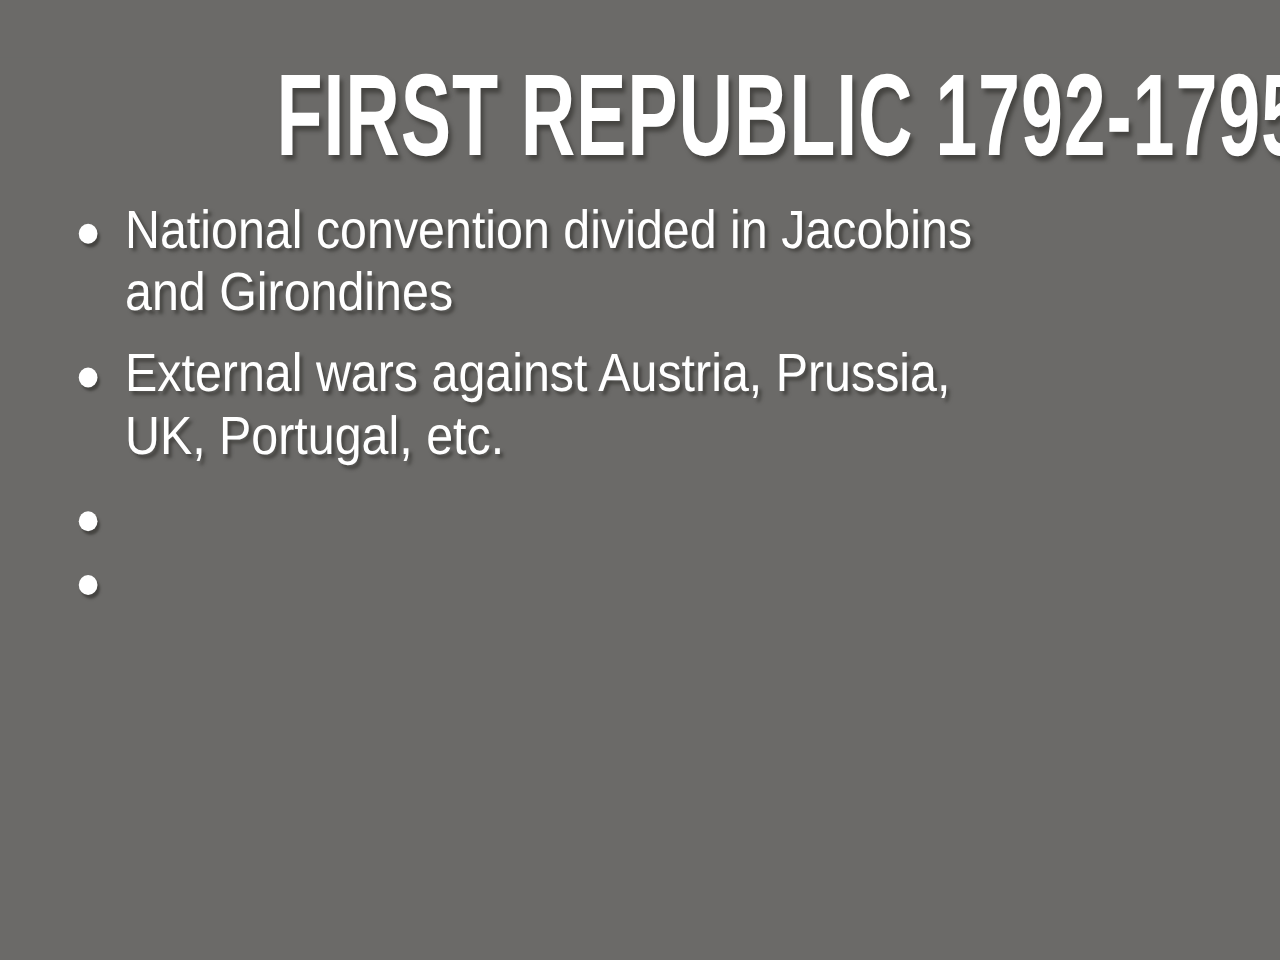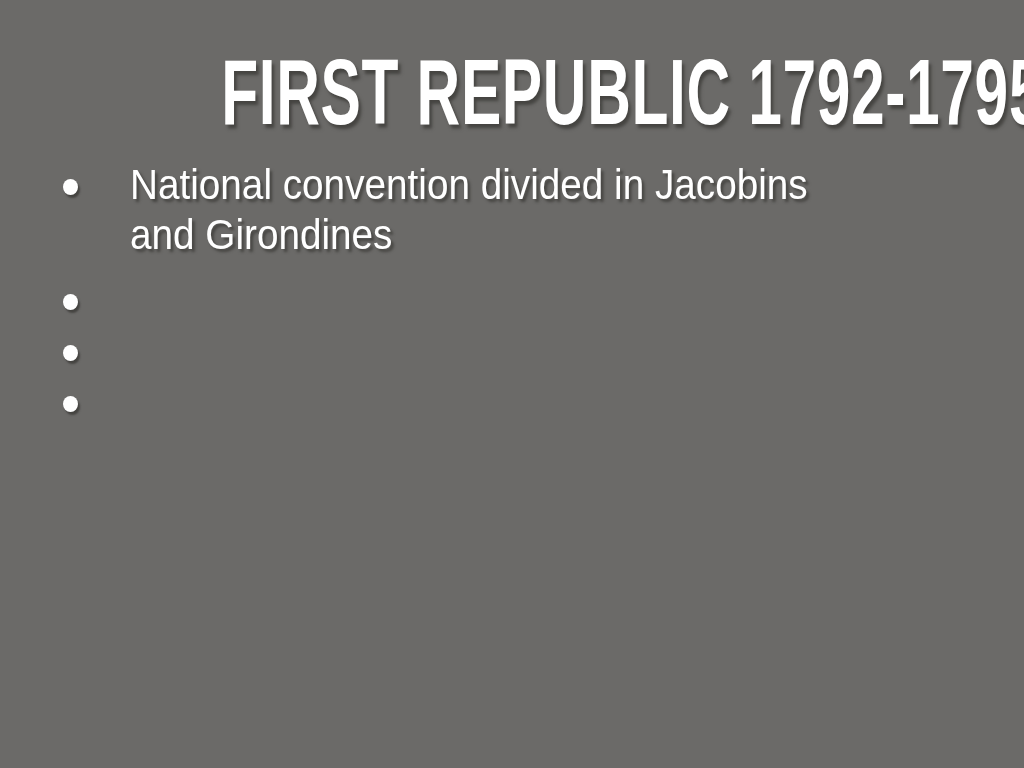--- a/index.html
+++ b/index.html
@@ -51,21 +51,21 @@
   .bullet-dot {
     flex: 0 0 auto;
     width: 15px;
     height: 16px;
     border-radius: 50%;
     background: var(--text);
     margin-top: 20px;
     box-shadow: 2px 3px 2px var(--shadow);
   }
   .bullet-lines {
-    margin-left: 52px;
+    margin-left: 22px;
   }
   .bullet-line {
     font-size: 43px;
     line-height: 50px;
     font-weight: normal;
     color: var(--text);
     white-space: nowrap;
     transform: scaleX(0.9);
     transform-origin: 0 50%;
     text-shadow: 3px 3px 3px var(--shadow);
@@ -85,20 +85,24 @@
     <li class="bullet-item">
       <span class="bullet-dot"></span>
       <div class="bullet-lines">
         <div class="bullet-line">National convention divided in Jacobins</div>
         <div class="bullet-line">and Girondines</div>
       </div>
     </li>
 
     <li class="bullet-item">
       <span class="bullet-dot"></span>
+      <div class="bullet-lines">
+        <div class="bullet-line">External wars against Austria, Prussia,</div>
+        <div class="bullet-line">UK, Portugal, etc.</div>
+      </div>
     </li>
 
     <li class="bullet-item">
       <span class="bullet-dot"></span>
     </li>
 
 
 
     <li class="bullet-item">
       <span class="bullet-dot"></span>

